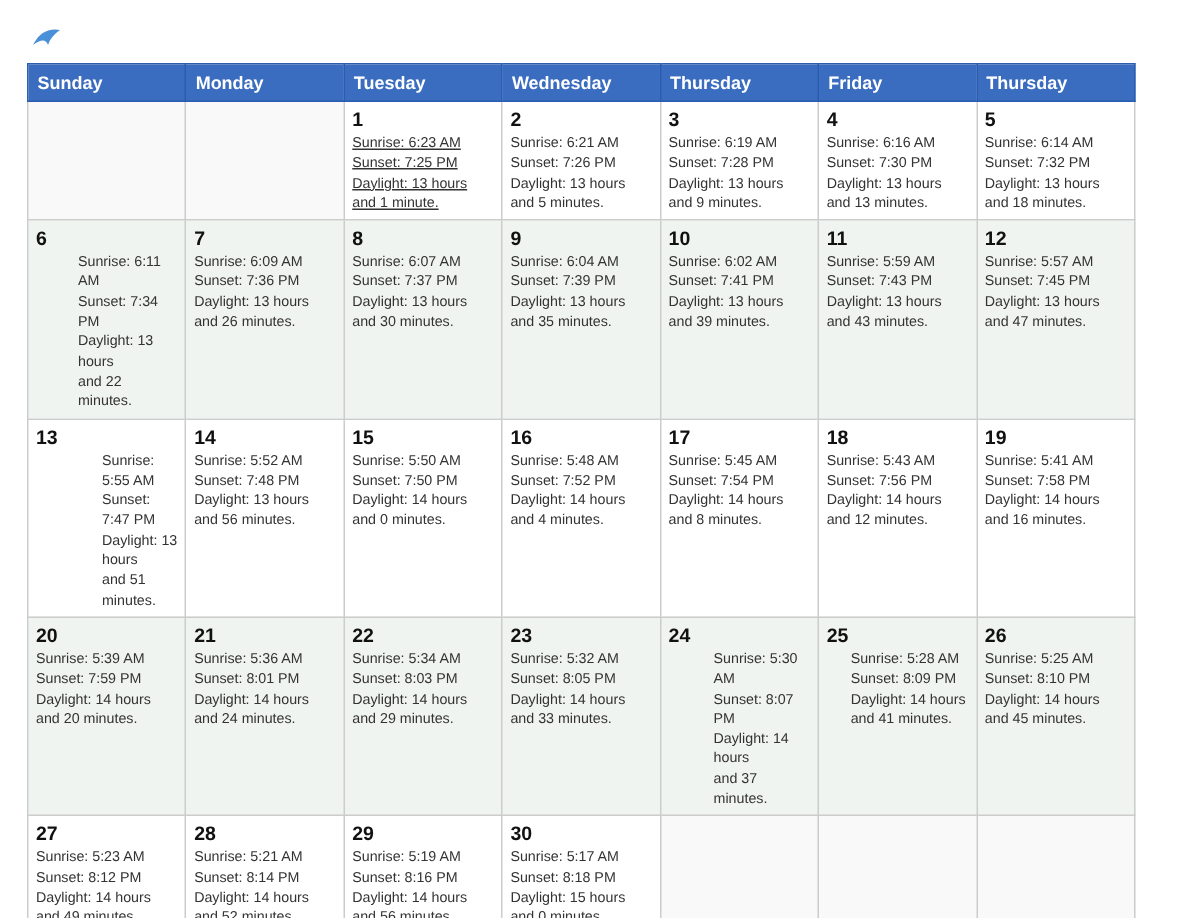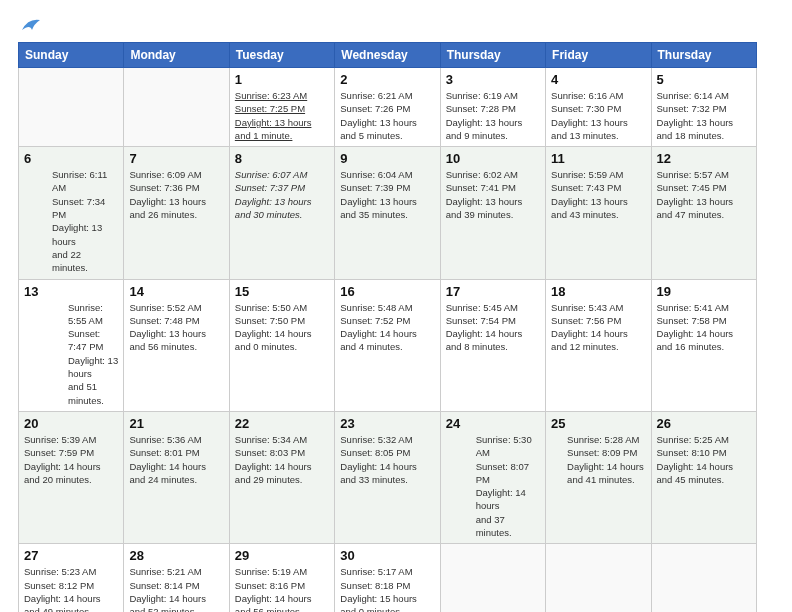--- a/index.html
+++ b/index.html
@@ -181,21 +181,21 @@
           </td>
           <td>
             <span class="day-num">7</span>
             <div class="day-info" style="white-space: pre-line;">Sunrise: 6:09 AM
 Sunset: 7:36 PM
 Daylight: 13 hours
 and 26 minutes.</div>
           </td>
           <td>
             <span class="day-num">8</span>
-            <div class="day-info" style="white-space: pre-line; font-style: italic;">Sunrise: 6:07 AM
+            <div class="day-info" style="white-space: pre-line;">Sunrise: 6:07 AM
 Sunset: 7:37 PM
 Daylight: 13 hours
 and 30 minutes.</div>
           </td>
           <td>
             <span class="day-num">9</span>
             <div class="day-info" style="white-space: pre-line;">Sunrise: 6:04 AM
 Sunset: 7:39 PM
 Daylight: 13 hours
 and 35 minutes.</div>

